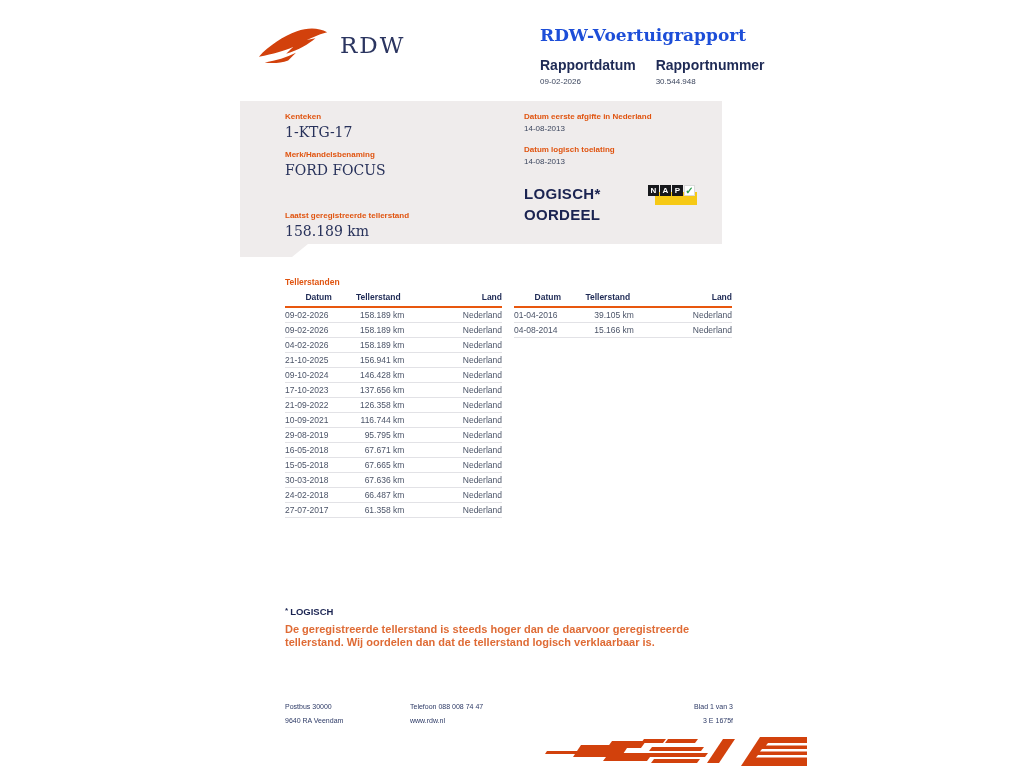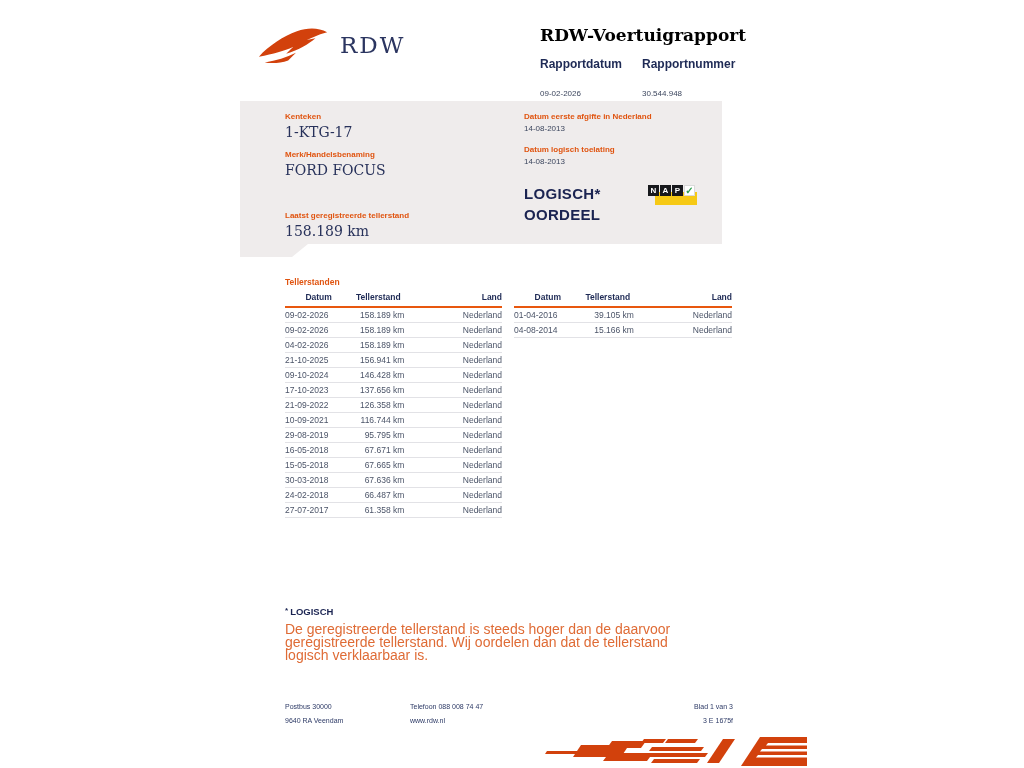--- a/index.html
+++ b/index.html
@@ -12,26 +12,26 @@
   
   .logo-wrap { position:absolute; left:256px; top:22px; display:flex; align-items:center; }
   .logo-wing { width:76px; height:44px; }
   .logo-text {
     font-family:"DejaVu Serif", serif; font-size:23px; letter-spacing:2px;
     color:#2b3560; margin-left:8px; margin-top:1px;
   }
   .doc-title {
     position:absolute; left:540px; top:25px;
     font-family:"DejaVu Serif", serif; font-weight:bold; font-size:17px;
-    color:#000000;
+    color:#1d4ed8;
   }
   .report-meta { position:absolute; left:540px; top:57px; display:flex; }
   .meta-col { margin-right:18px; }
   .meta-col.second { margin-left:2px; }
-  .meta-label { font-size:12px; font-weight:bold; color:#1e2a55; margin-bottom:18px; }
+  .meta-label { font-size:14px; font-weight:bold; color:#1e2a55; margin-bottom:4px; }
   .meta-value { font-size:8px; color:#3c465e; }
 
   
   .panel {
     position:absolute; left:240px; top:101px; width:482px; height:143px;
     background:#efecec;
   }
   .panel-notch {
     position:absolute; left:0; top:143px; width:68px; height:13px;
     background:#efecec;
@@ -75,21 +75,21 @@
     font-size:8.5px; color:#4b5468; padding:2px 0;
     border-bottom:1px solid #e2e2e6; white-space:nowrap;
   }
   table.mileage td.km { text-align:right; padding-right:0; }
   table.mileage td.land { text-align:right; }
 
   
   .note { position:absolute; left:285px; top:606px; width:430px; }
   .note-title { font-size:9.5px; font-weight:bold; color:#1a2351; margin-bottom:6px; }
   .note-title .star { font-size:8px; vertical-align:2px; margin-right:2px; }
-  .note-body { font-size:14px; line-height:13px; color:#df6b35; }
+  .note-body { font-size:11px; line-height:13px; color:#df6b35;font-weight:bold; }
 
   
   .footer-col { position:absolute; top:700px; font-size:7px; color:#2d3a66; line-height:14px; }
   .footer-col.c1 { left:285px; }
   .footer-col.c2 { left:410px; }
   .footer-col.c3 { right:291px; text-align:right; }
   .footer-col a { color:#2d3a66; text-decoration:none; }
 
   
   .motif { position:absolute; left:545px; top:737px; width:262px; height:31px; overflow:hidden; }

